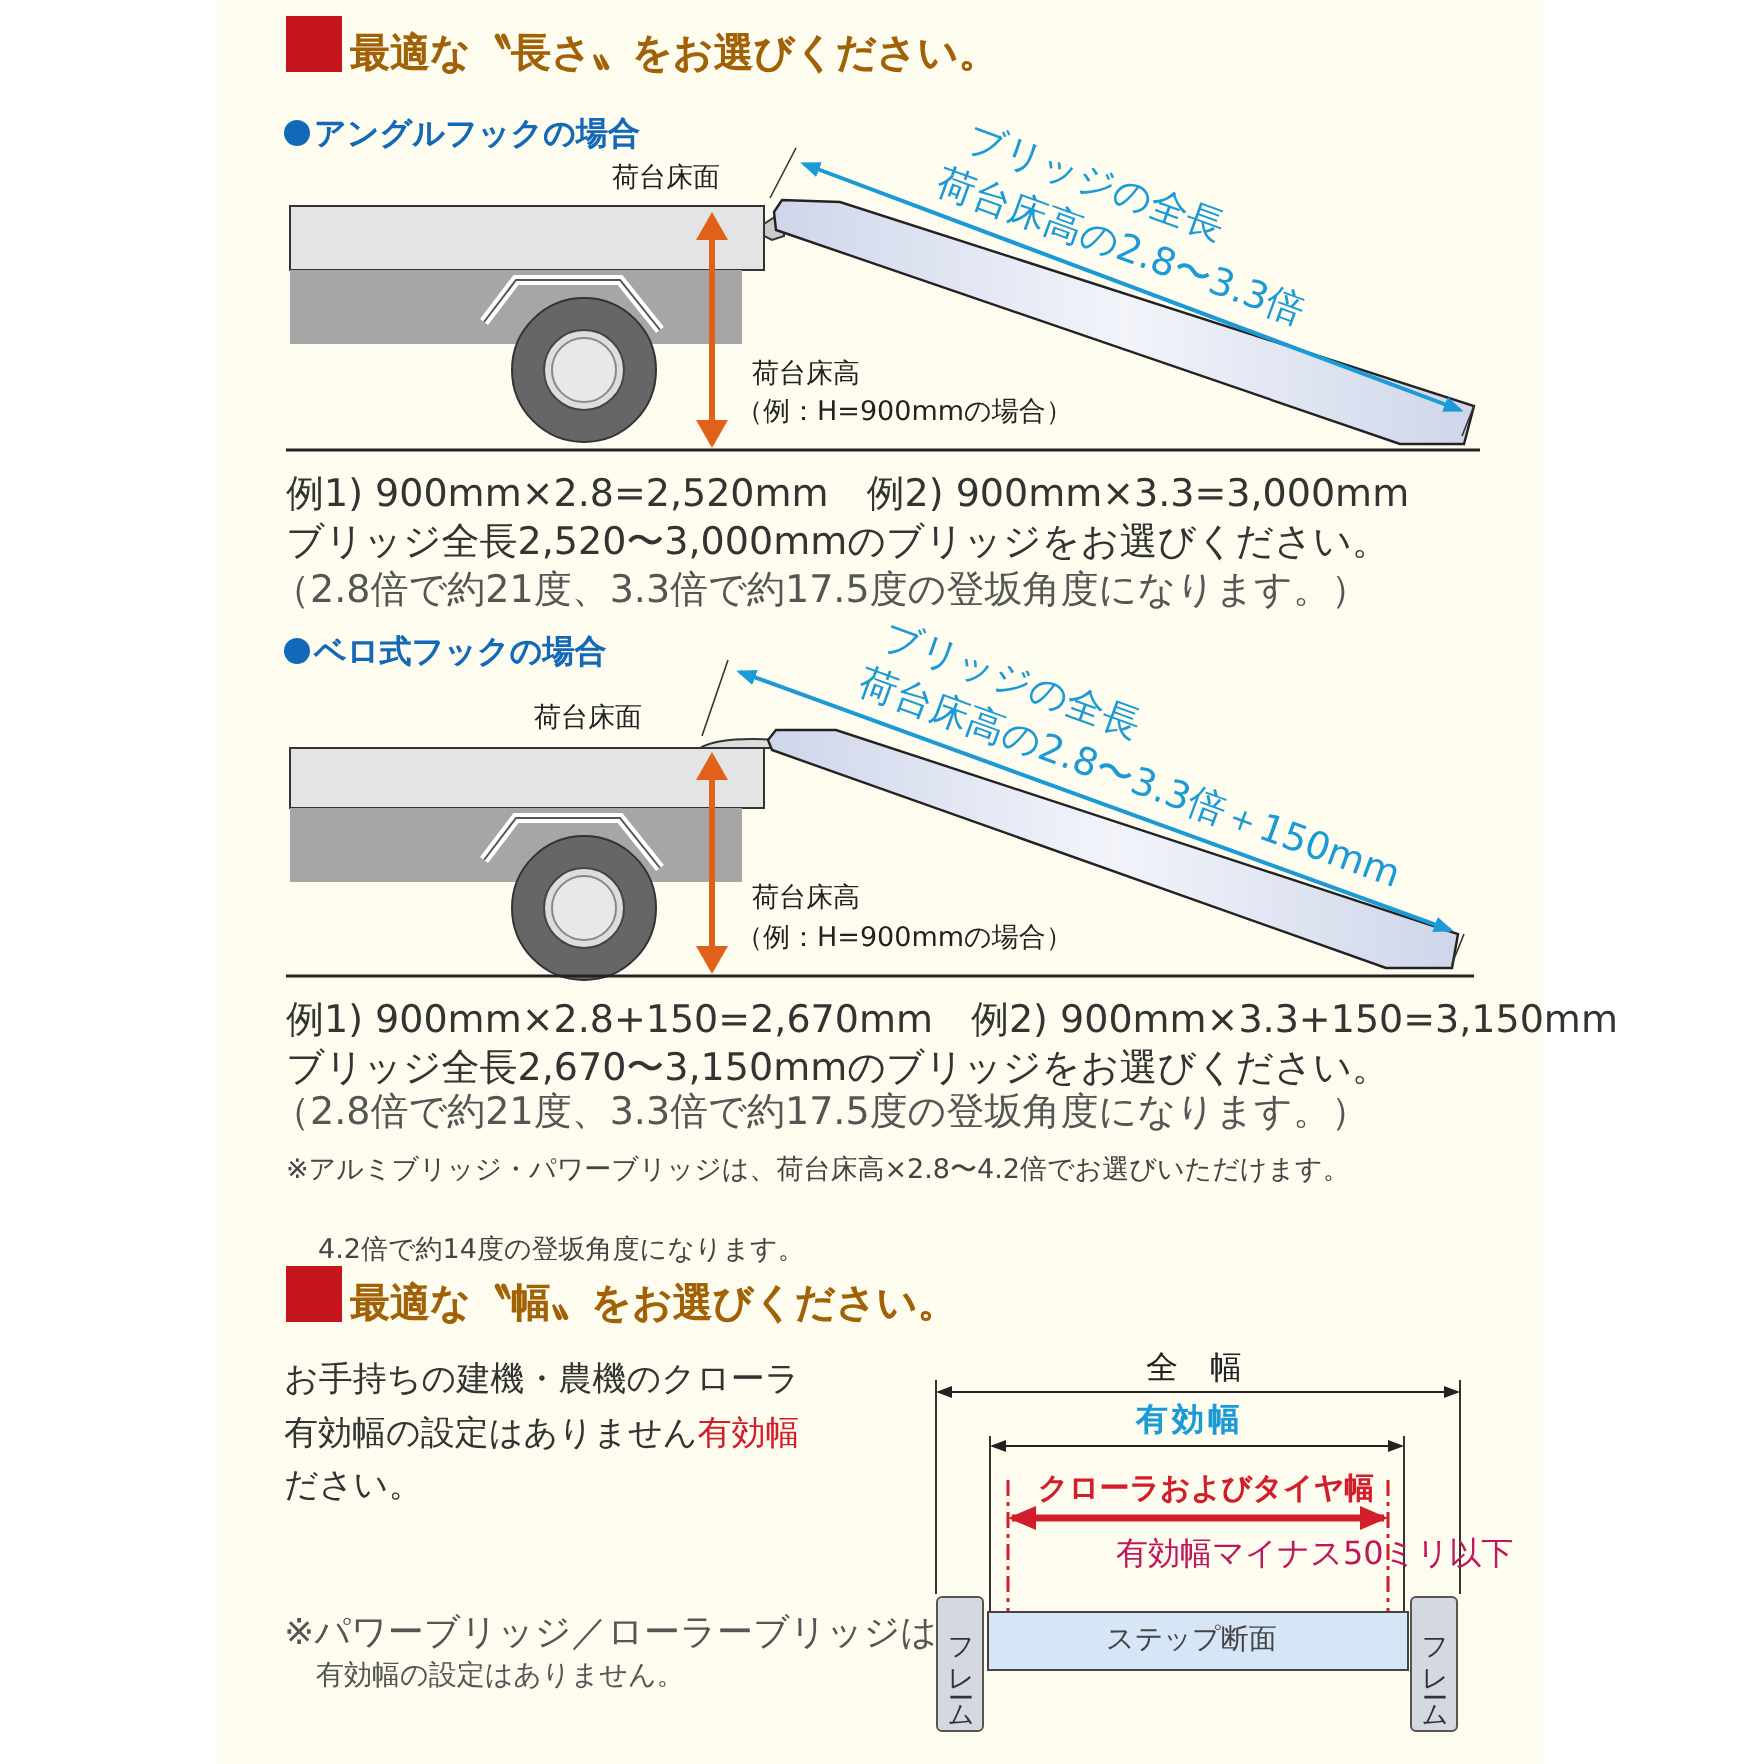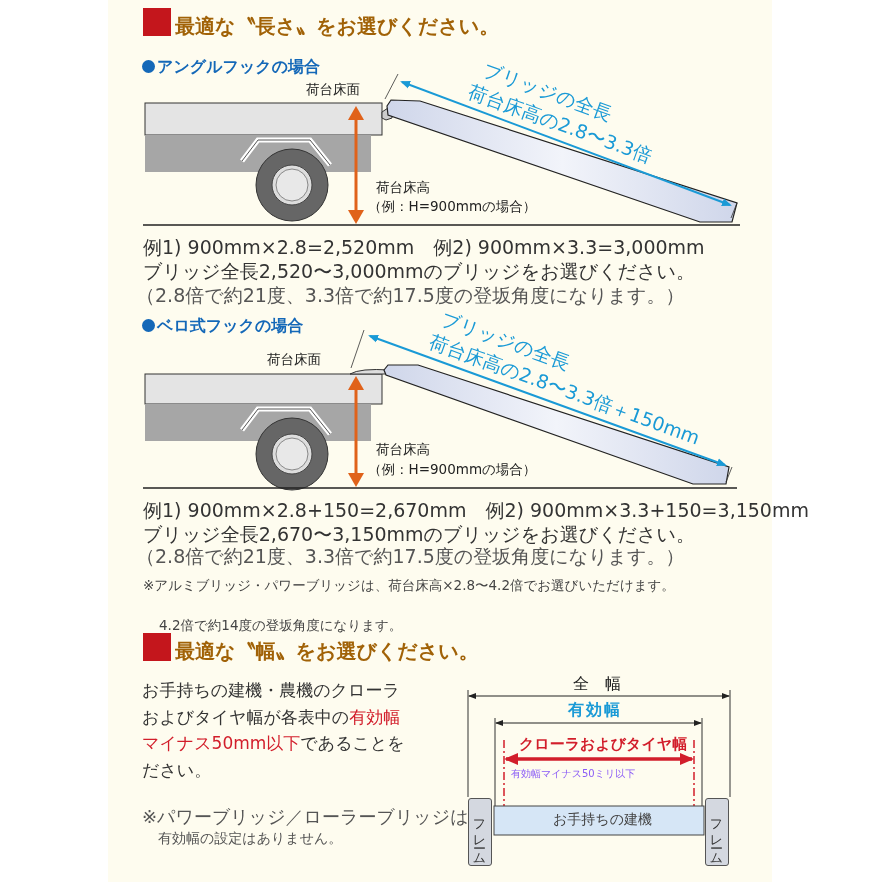--- a/index.html
+++ b/index.html
@@ -19,21 +19,21 @@
   .subhead { font-weight: bold; font-size: 16px; color: #1468b8; line-height: 20px; }
   .subhead .dot { display: inline-block; width: 13px; height: 13px; border-radius: 50%; background: #1468b8; margin-right: 2px; vertical-align: -1px; }
   .body-txt { font-size: 19px; color: #333333; line-height: 20px; }
   .small-txt { font-size: 13.5px; color: #444444; line-height: 18px; }
   .diag-lbl { font-size: 13.5px; color: #222222; line-height: 18px; }
   .red { color: #d21e2b; }
   svg { position: absolute; left: 0; top: 0; overflow: visible; }
   .rot-label { position: absolute; color: #1a9ad6; font-size: 19px; line-height: 22px; transform-origin: left top; white-space: nowrap; }
   .lbl-yuko { font-size: 16px; color: #1a9ad6; font-weight: bold; letter-spacing: 2px; }
   .lbl-crawler { font-size: 15px; color: #d21e2b; font-weight: bold; font-family: Liberation Serif, serif; }
-  .lbl-minus { font-size: 10px; color: #8b5cf6; }
+  .lbl-minus { font-size: 16px; color: #be185d; margin-left: 47px; }
   .lbl-step { font-size: 14px; color: #444; }
   .frame-box {
     position: absolute; width: 24px; height: 68px; background: #d4d8e0; border: 1.5px solid #555; border-radius: 3px;
     writing-mode: vertical-rl; font-size: 13px; color: #333; text-align: center; line-height: 24px; box-sizing: border-box;
     letter-spacing: 1px; padding-top: 4px;
   }
 </style>
 </head>
 <body>
 
@@ -142,22 +142,21 @@
 
 <div class="abs small-txt" style="left:143px; top:576px;">※アルミブリッジ・パワーブリッジは、荷台床高×2.8〜4.2倍でお選びいただけます。</div>
 <div class="abs small-txt" style="left:159px; top:597px;margin-top:19px;">4.2倍で約14度の登坂角度になります。</div>
 
 <div class="abs title" style="left:143px; top:633px;">
   <span class="sq"></span><span>最適な〝幅〟をお選びください。</span>
 </div>
 
 <div class="abs" style="left:142px; top:677px; font-size:17px; color:#333; line-height:26.5px;">
   <div>お手持ちの建機・農機のクローラ</div>
-  <div><span>およびタイヤ幅が各表中の</span><span class="red">有効幅</span></div>
-  <div><span class="red">マイナス50mm以下</span><span>であることを</span></div>
+  <div><span>有効幅の設定はありません</span><span class="red">有効幅</span></div>
   <div>ださい。</div>
 </div>
 
 <div class="abs small-txt" style="left:142px; top:808px; font-size:18px; color:#555;">※パワーブリッジ／ローラーブリッジは</div>
 <div class="abs small-txt" style="left:158px; top:829px; font-size:14px; color:#555;text-align:right;">有効幅の設定はありません。</div>
 
 <svg width="882" height="882">
   <defs>
     <marker id="arrK" markerWidth="8" markerHeight="8" refX="7" refY="4" orient="auto" markerUnits="userSpaceOnUse">
       <path d="M0,1 L8,4 L0,7 Z" fill="#222"></path>
@@ -185,16 +184,16 @@
   <line x1="694" y1="740" x2="694" y2="810" stroke="#d21e2b" stroke-width="1.5" stroke-dasharray="8,3,2,3"></line>
   <line x1="506" y1="759" x2="692" y2="759" stroke="#d21e2b" stroke-width="3.5" marker-start="url(#arrRs)" marker-end="url(#arrR)"></line>
 
   <rect x="494" y="806" width="210" height="29" fill="#d6e6f6" stroke="#444" stroke-width="1"></rect>
 </svg>
 
 <div class="abs lbl-zenpuku" style="left:573px; top:674px; font-size:16px; color:#222;">全　幅</div>
 <div class="abs lbl-yuko" style="left:568px; top:700px;">有効幅</div>
 <div class="abs lbl-crawler" style="left:519px; top:735px;">クローラおよびタイヤ幅</div>
 <div class="abs lbl-minus" style="left:511px; top:767px;">有効幅マイナス50ミリ以下</div>
-<div class="abs lbl-step" style="left:553px; top:811px;">お手持ちの建機</div>
+<div class="abs lbl-step" style="left:553px; top:811px;">ステップ断面</div>
 
 <div class="frame-box" style="left:468px; top:798px;">フレーム</div>
 <div class="frame-box" style="left:705px; top:798px;">フレーム</div>
 
 </body></html>

